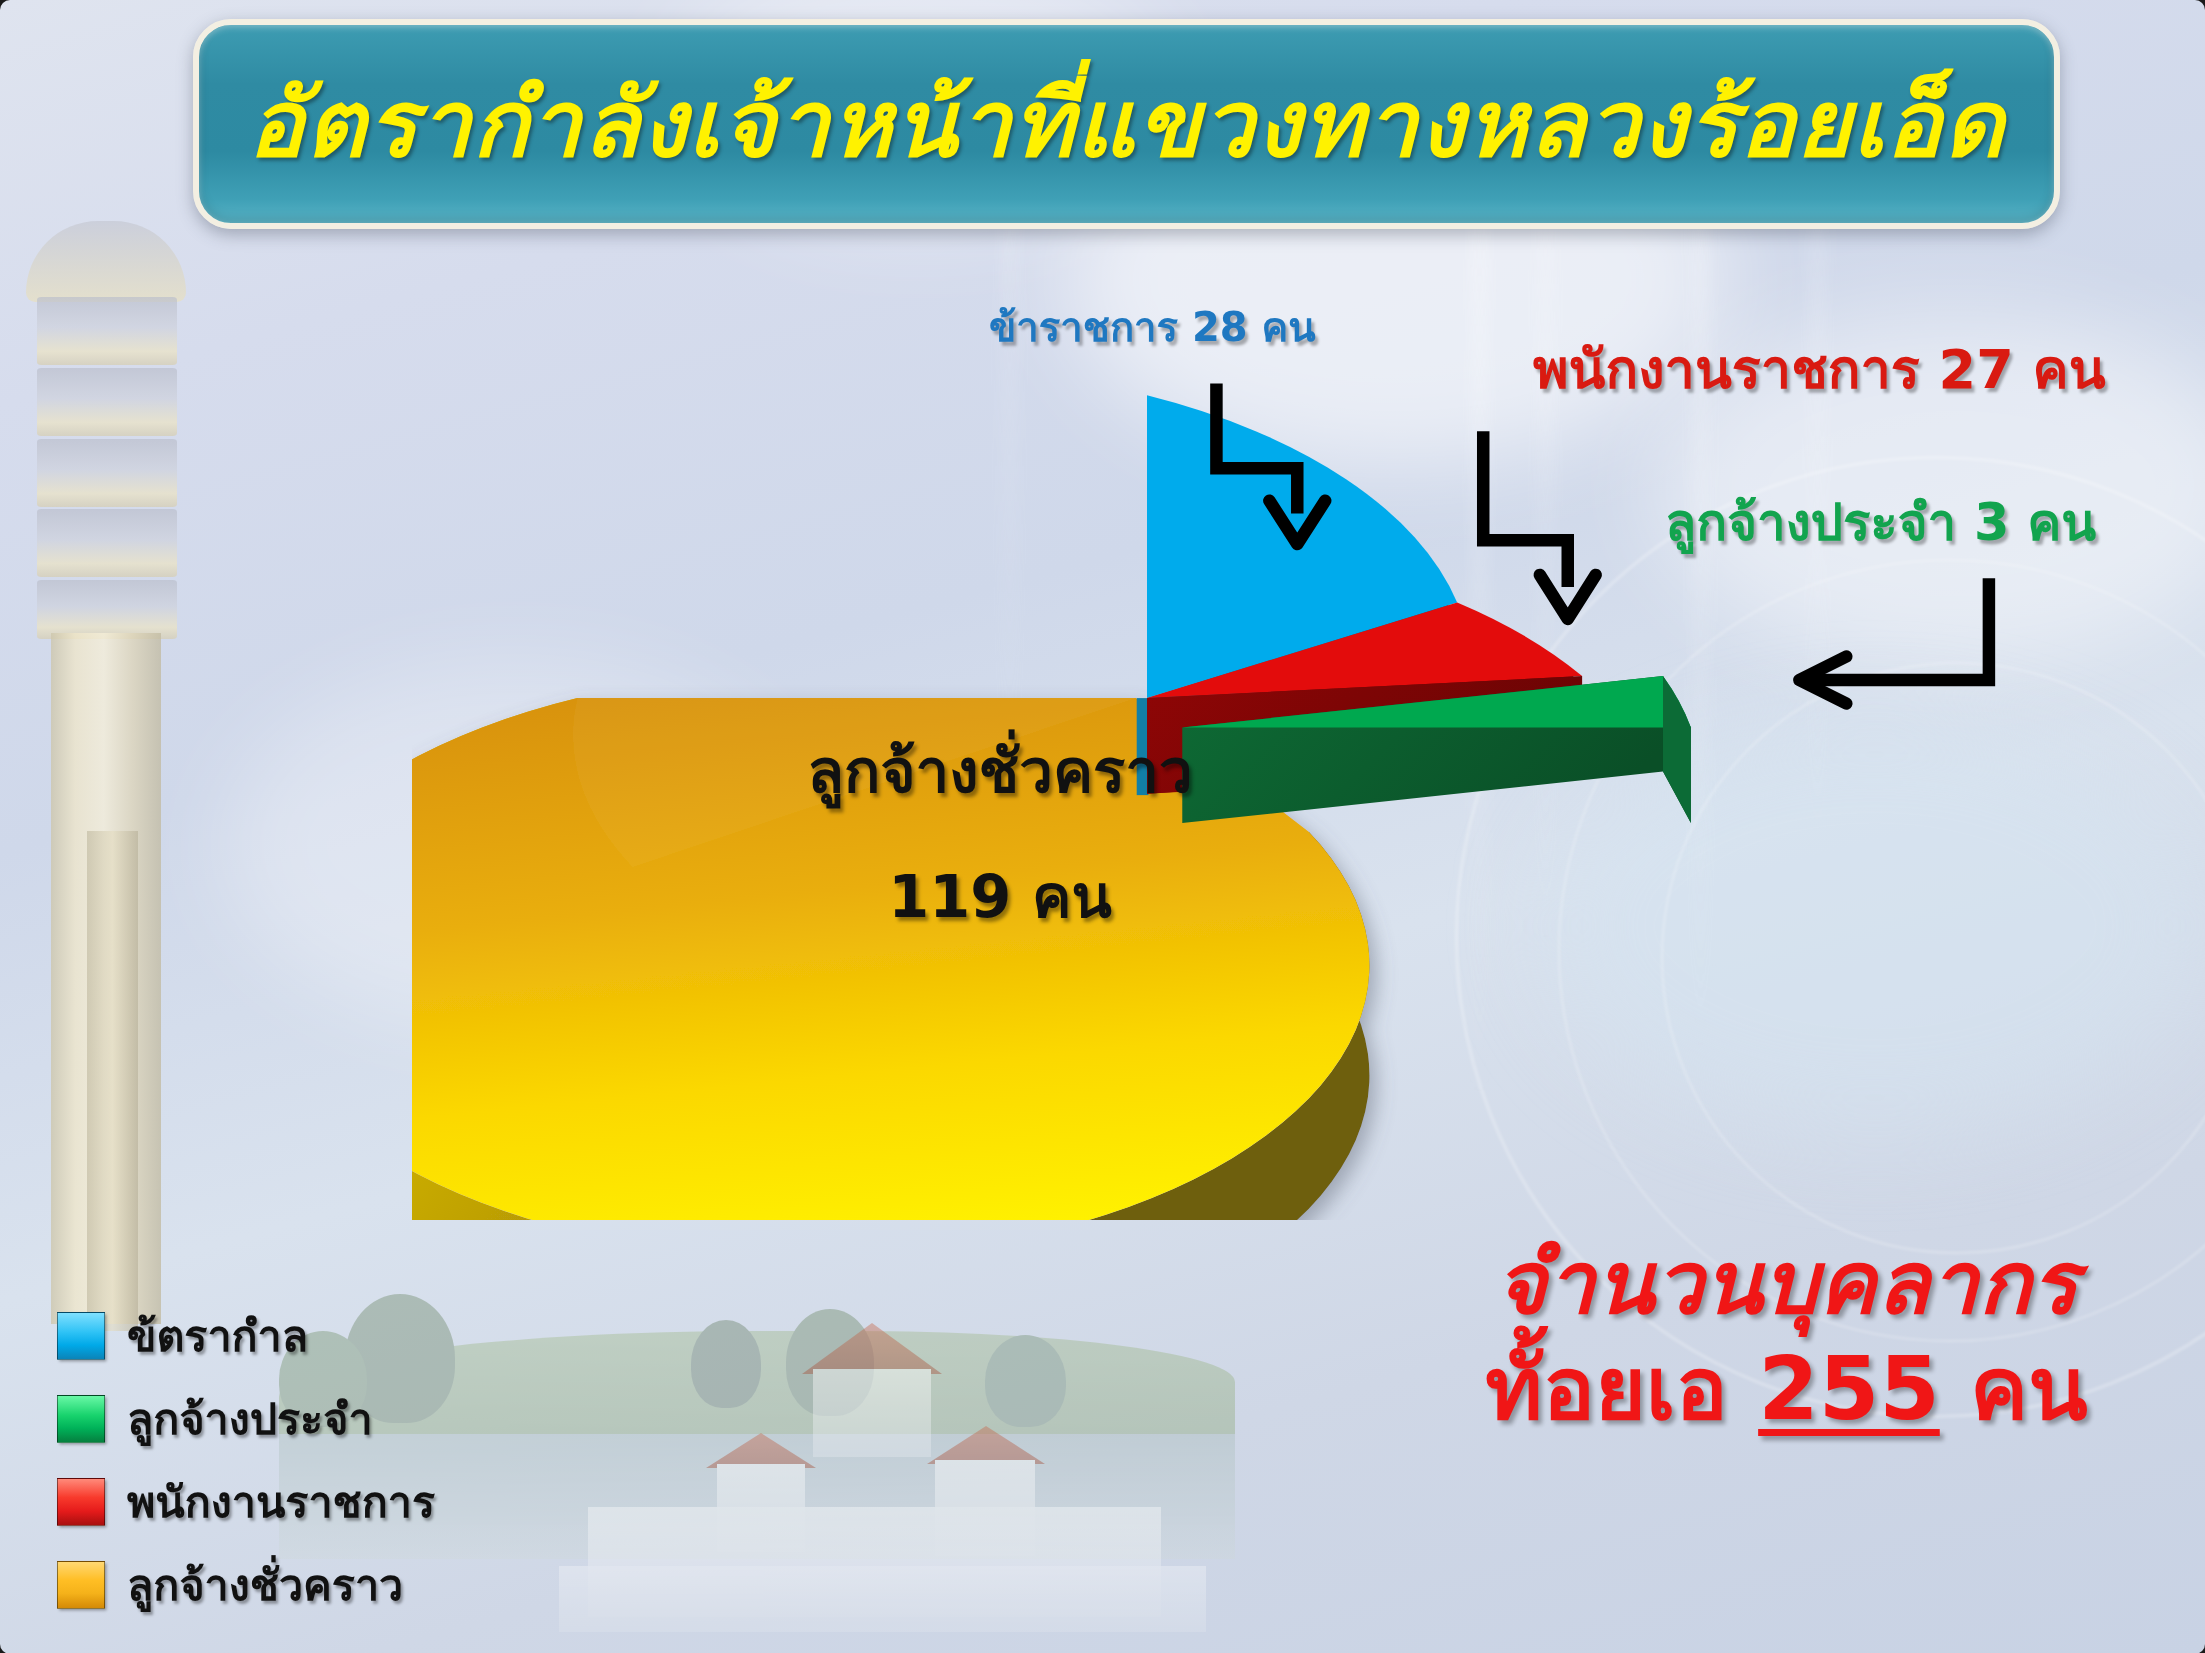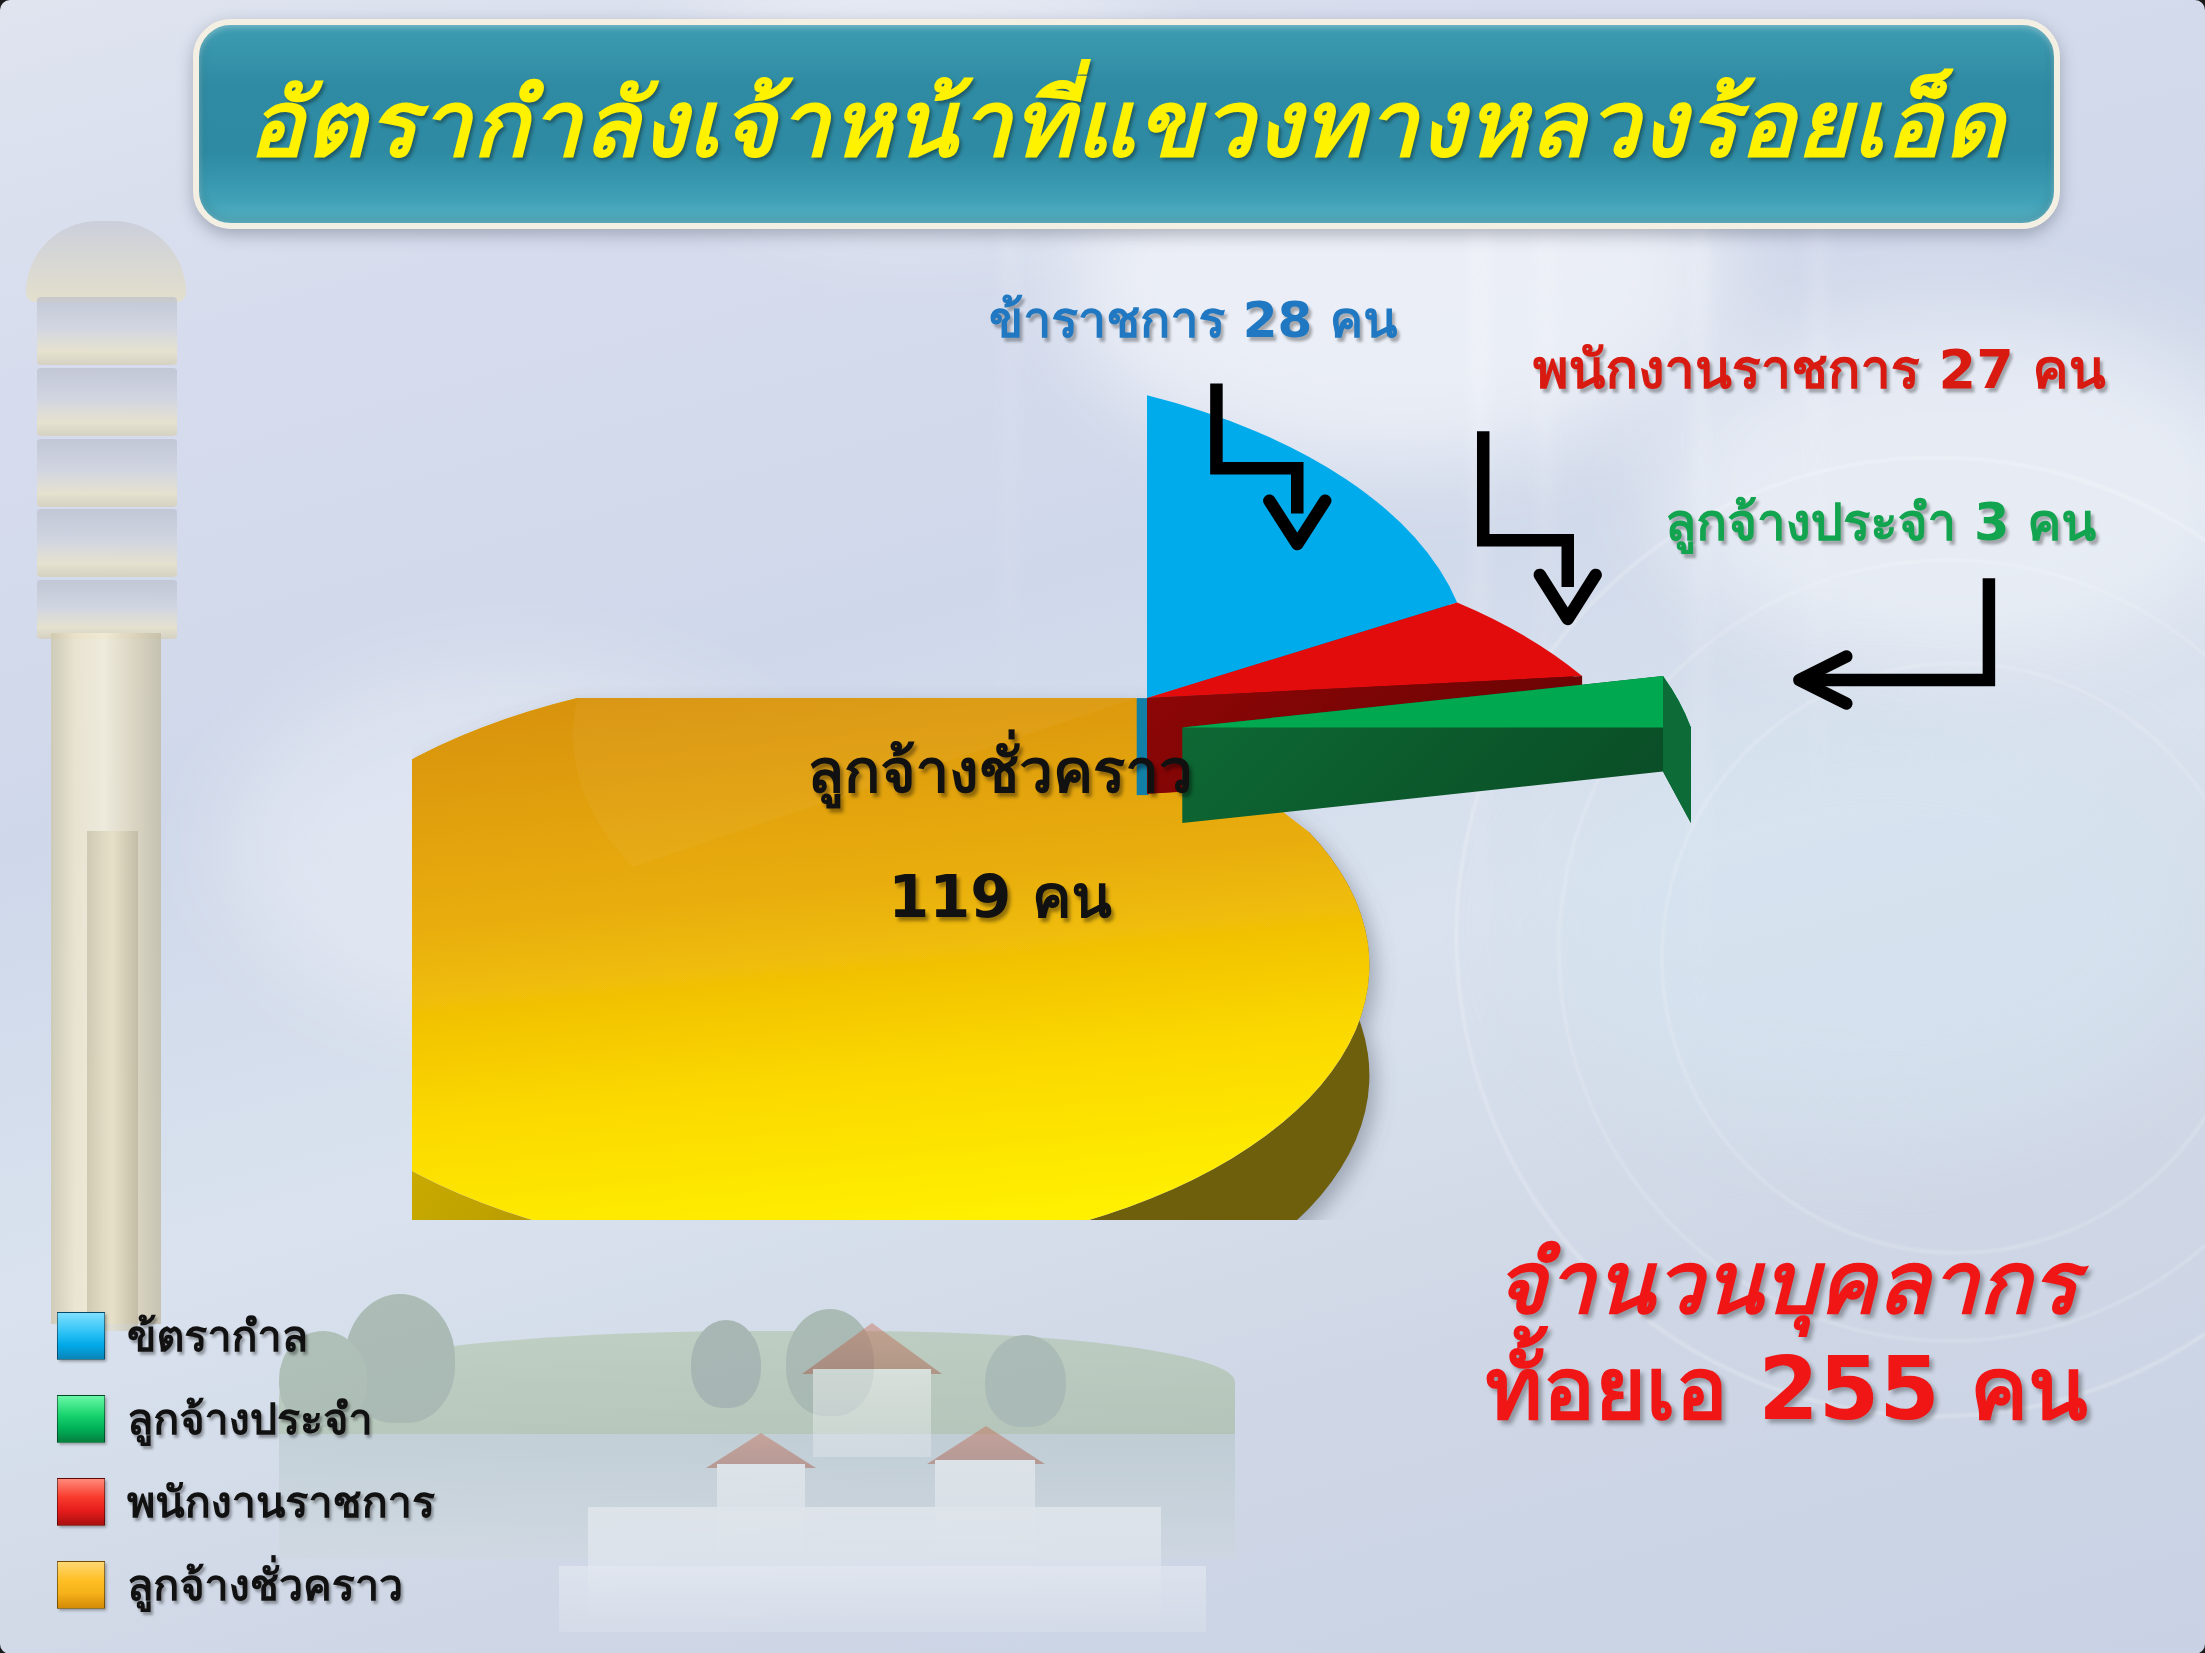--- a/index.html
+++ b/index.html
@@ -69,21 +69,21 @@
   }
   #title-text{
     font-size:93px;font-weight:bold;font-style:italic;
     color:#FFF200;letter-spacing:1.5px;white-space:nowrap;
     text-shadow:2.2px 2.9px 3.7px rgba(0,0,0,.35);
     line-height:1;
   }
 
   
   .callout{position:absolute;font-weight:bold;white-space:nowrap;line-height:1.05;}
-  #label-officer{left:989px;top:294px;font-size:50px;color:#1F78C1;
+  #label-officer{left:989px;top:306px;font-size:40px;color:#1F78C1;
       text-shadow:2.9px 3.7px 2.9px rgba(0,0,0,.30);}
   #label-govemp{left:1533px;top:342px;font-size:54px;color:#D91A11;
       text-shadow:2.9px 3.7px 2.9px rgba(0,0,0,.30);}
   #label-permanent{left:1665px;top:496px;font-size:51px;color:#12A44E;
       text-shadow:2.9px 3.7px 2.9px rgba(0,0,0,.30);}
 
   
   .connector{position:absolute;pointer-events:none;}
 
   
@@ -113,21 +113,21 @@
     font-size:43px;font-weight:bold;color:#111;white-space:nowrap;
     text-shadow:2.2px 2.9px 2.9px rgba(0,0,0,.35);
   }
 
   
   #total{position:absolute;left:1382px;top:1235px;width:809px;text-align:center;
     color:#F01616;font-weight:bold;line-height:1.12;
     text-shadow:3.7px 4.4px 4.4px rgba(0,0,0,.30);}
   #total-line1{font-size:87px;font-style:italic;}
   #total-line2{font-size:87px;margin-top:8.8px;}
-  #total-number{text-underline-offset:10.3px;text-decoration-thickness:6.6px;}
+  #total-number{text-decoration:underline;text-underline-offset:10.3px;text-decoration-thickness:6.6px;}
 </style>
 </head>
 <body>
 
 <div id="slide">
 
   <div class="bg-layer">
     <div class="cloud c1"></div>
     <div class="cloud c2"></div>
     <div class="cloud c3"></div>

